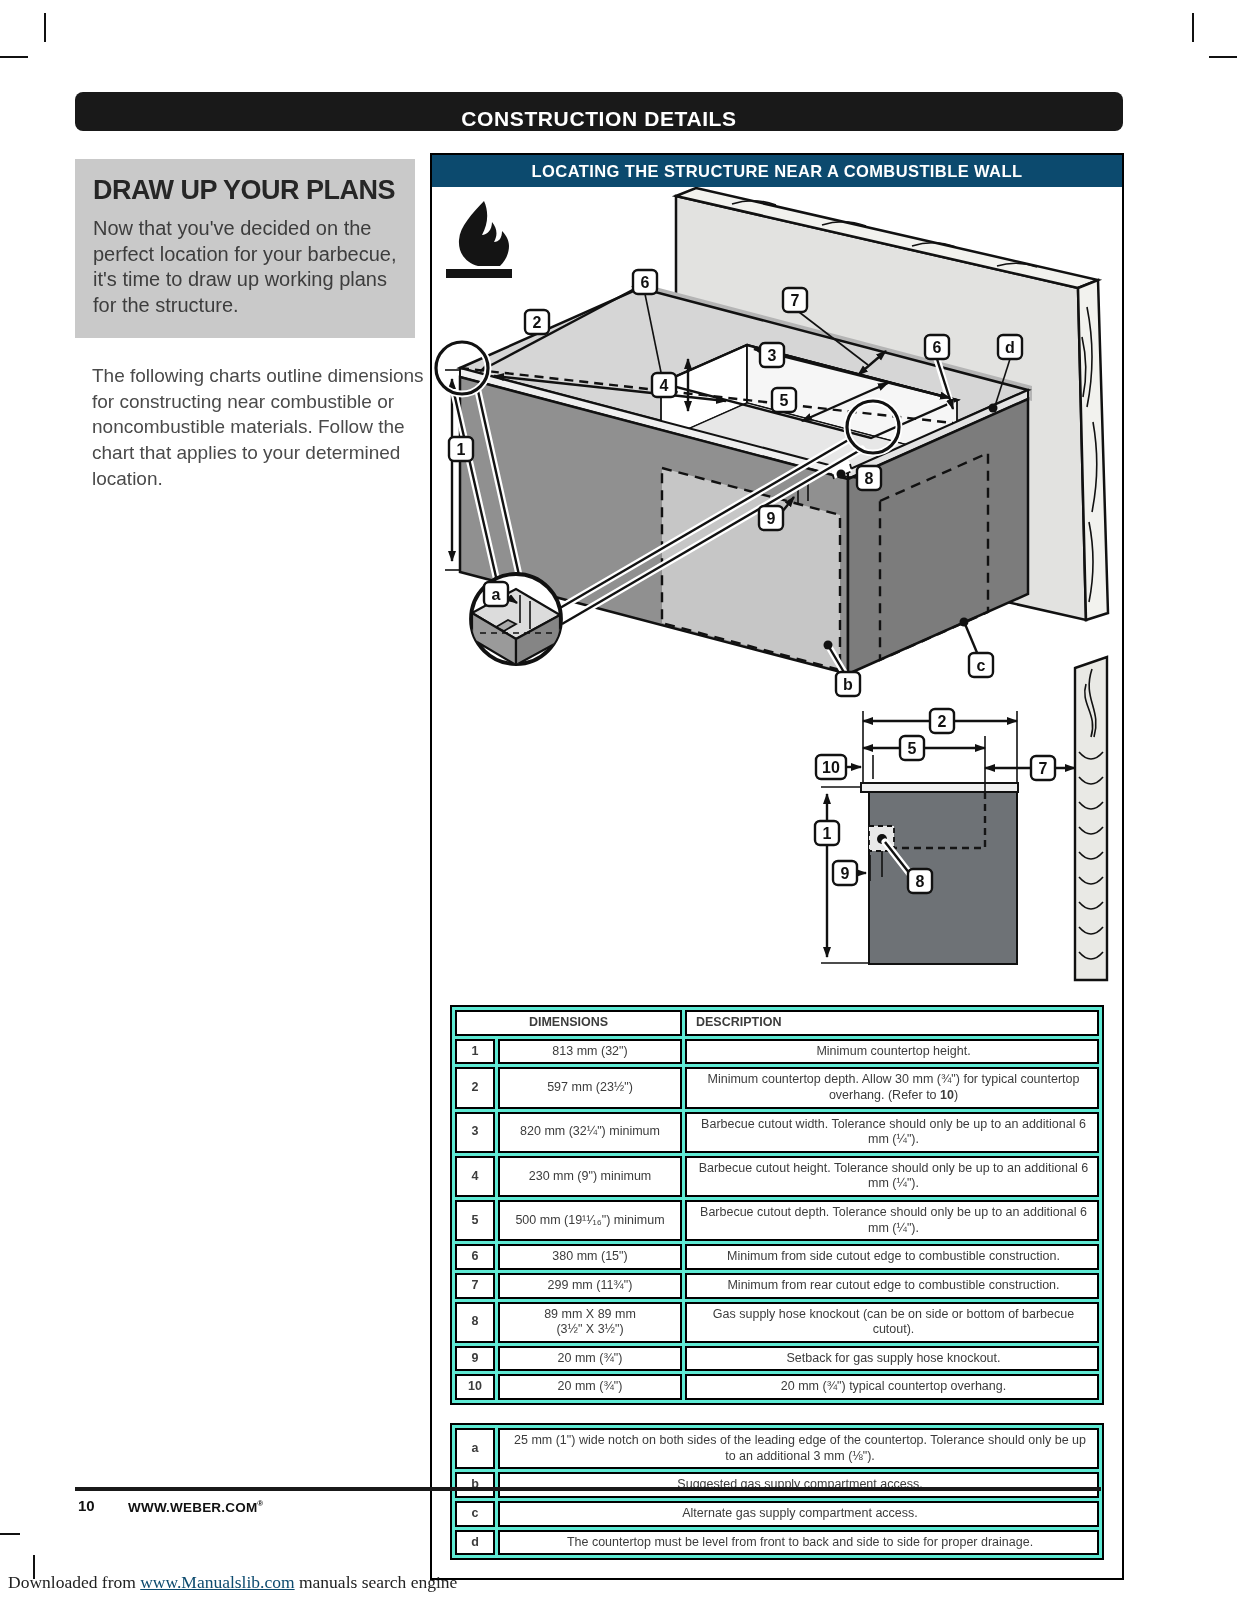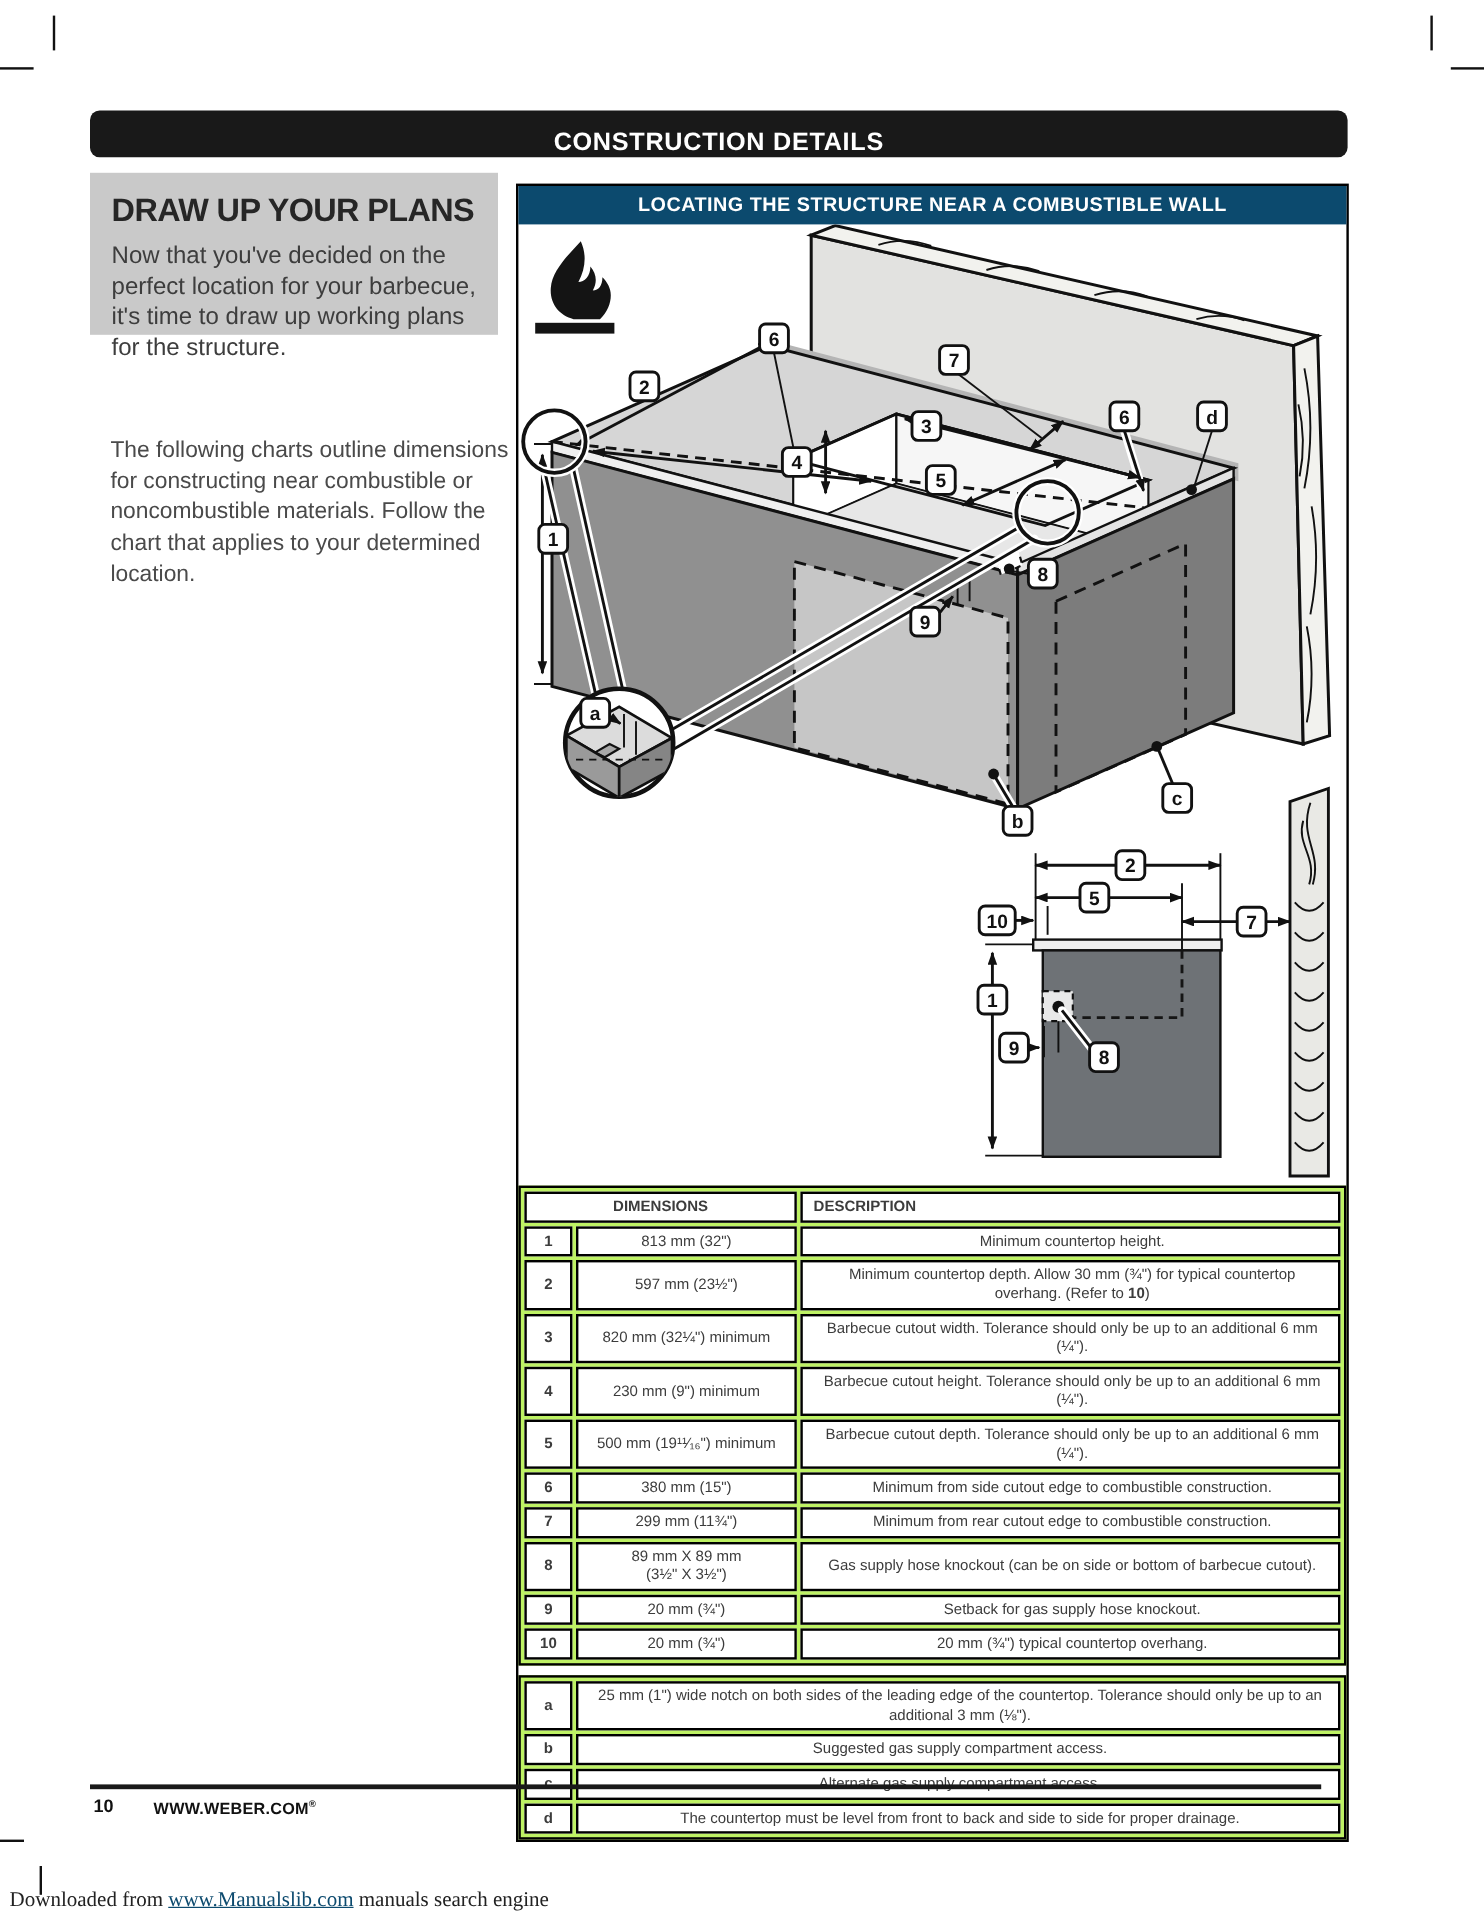--- a/index.html
+++ b/index.html
@@ -3,37 +3,37 @@
 <meta charset="utf-8">
 <style>
   html,body{margin:0;padding:0;background:#fff;}
   body{width:1237px;height:1600px;position:relative;font-family:"Liberation Sans",sans-serif;color:#222;overflow:hidden;}
   .cropmark{position:absolute;background:#111;}
   
   .hdr{position:absolute;left:75px;top:92px;width:1048px;height:39px;background:#191919;border-radius:8px;
        display:flex;align-items:flex-end;justify-content:center;}
   .hdr span{color:#fff;font-size:21px;font-weight:bold;letter-spacing:.6px;}
   
-  .side-box{position:absolute;left:75px;top:144px;width:340px;height:135px;background:#c9c9c9;box-sizing:border-box;padding:16px 18px;}
+  .side-box{position:absolute;left:75px;top:159px;width:340px;height:179px;background:#c9c9c9;box-sizing:border-box;padding:16px 18px;}
   .side-box h1{margin:0 0 10px 0;font-size:27px;letter-spacing:-.5px;color:#262626;}
   .side-box p{margin:0;font-size:20px;line-height:1.28;color:#3d3d3d;}
   .side-note{position:absolute;left:92px;top:363px;width:340px;font-size:19px;line-height:1.35;color:#4a4a4a;}
   
   .panel{position:absolute;left:430px;top:153px;width:694px;box-sizing:border-box;border:2.5px solid #000;background:#fff;}
   .panel-title{background:#0c4a6e;height:32px;display:flex;align-items:center;justify-content:center;}
   .panel-title span{color:#fff;font-weight:bold;font-size:16.5px;letter-spacing:.4px;}
   svg text{font-family:"Liberation Sans",sans-serif;}
   .lblb{fill:#fff;stroke:#111;stroke-width:2.4;}
   .lblt{font-size:16px;font-weight:bold;fill:#111;text-anchor:middle;}
   .oln{stroke:#111;fill:none;stroke-width:2.4;}
   .thin{stroke:#111;fill:none;stroke-width:1.6;}
   .dash{stroke-dasharray:9 6;}
   .wu{stroke:#fff;stroke-width:7;fill:none;stroke-linecap:round;}
   
-  .tblwrap{border:2.5px solid #000;margin:0;background:#bef264;}
+  .tblwrap{border:2.5px solid #000;margin:18px;background:#5eead4;}
   .tblwrap + .tblwrap{margin-top:8px;}
   table.dims{border-collapse:separate;border-spacing:3px;width:100%;}
   table.dims td,table.dims th{border:2px solid #000;font-size:12.5px;color:#3c3c3c;padding:3px 4px;line-height:1.25;background:#fff;}
   td.num{width:28px;text-align:center;font-weight:bold;color:#111;}
   td.dim{width:172px;text-align:center;}
   td.desc{text-align:center;padding-left:9px !important;padding-right:6px !important;}
   th.hdim{width:206px;text-align:center;font-size:13px;color:#111;}
   th.hdesc{text-align:left;padding-left:9px !important;font-size:13px;color:#111;}
   
   .footrule{position:absolute;left:75px;top:1487px;width:1026px;height:4px;background:#191919;}

